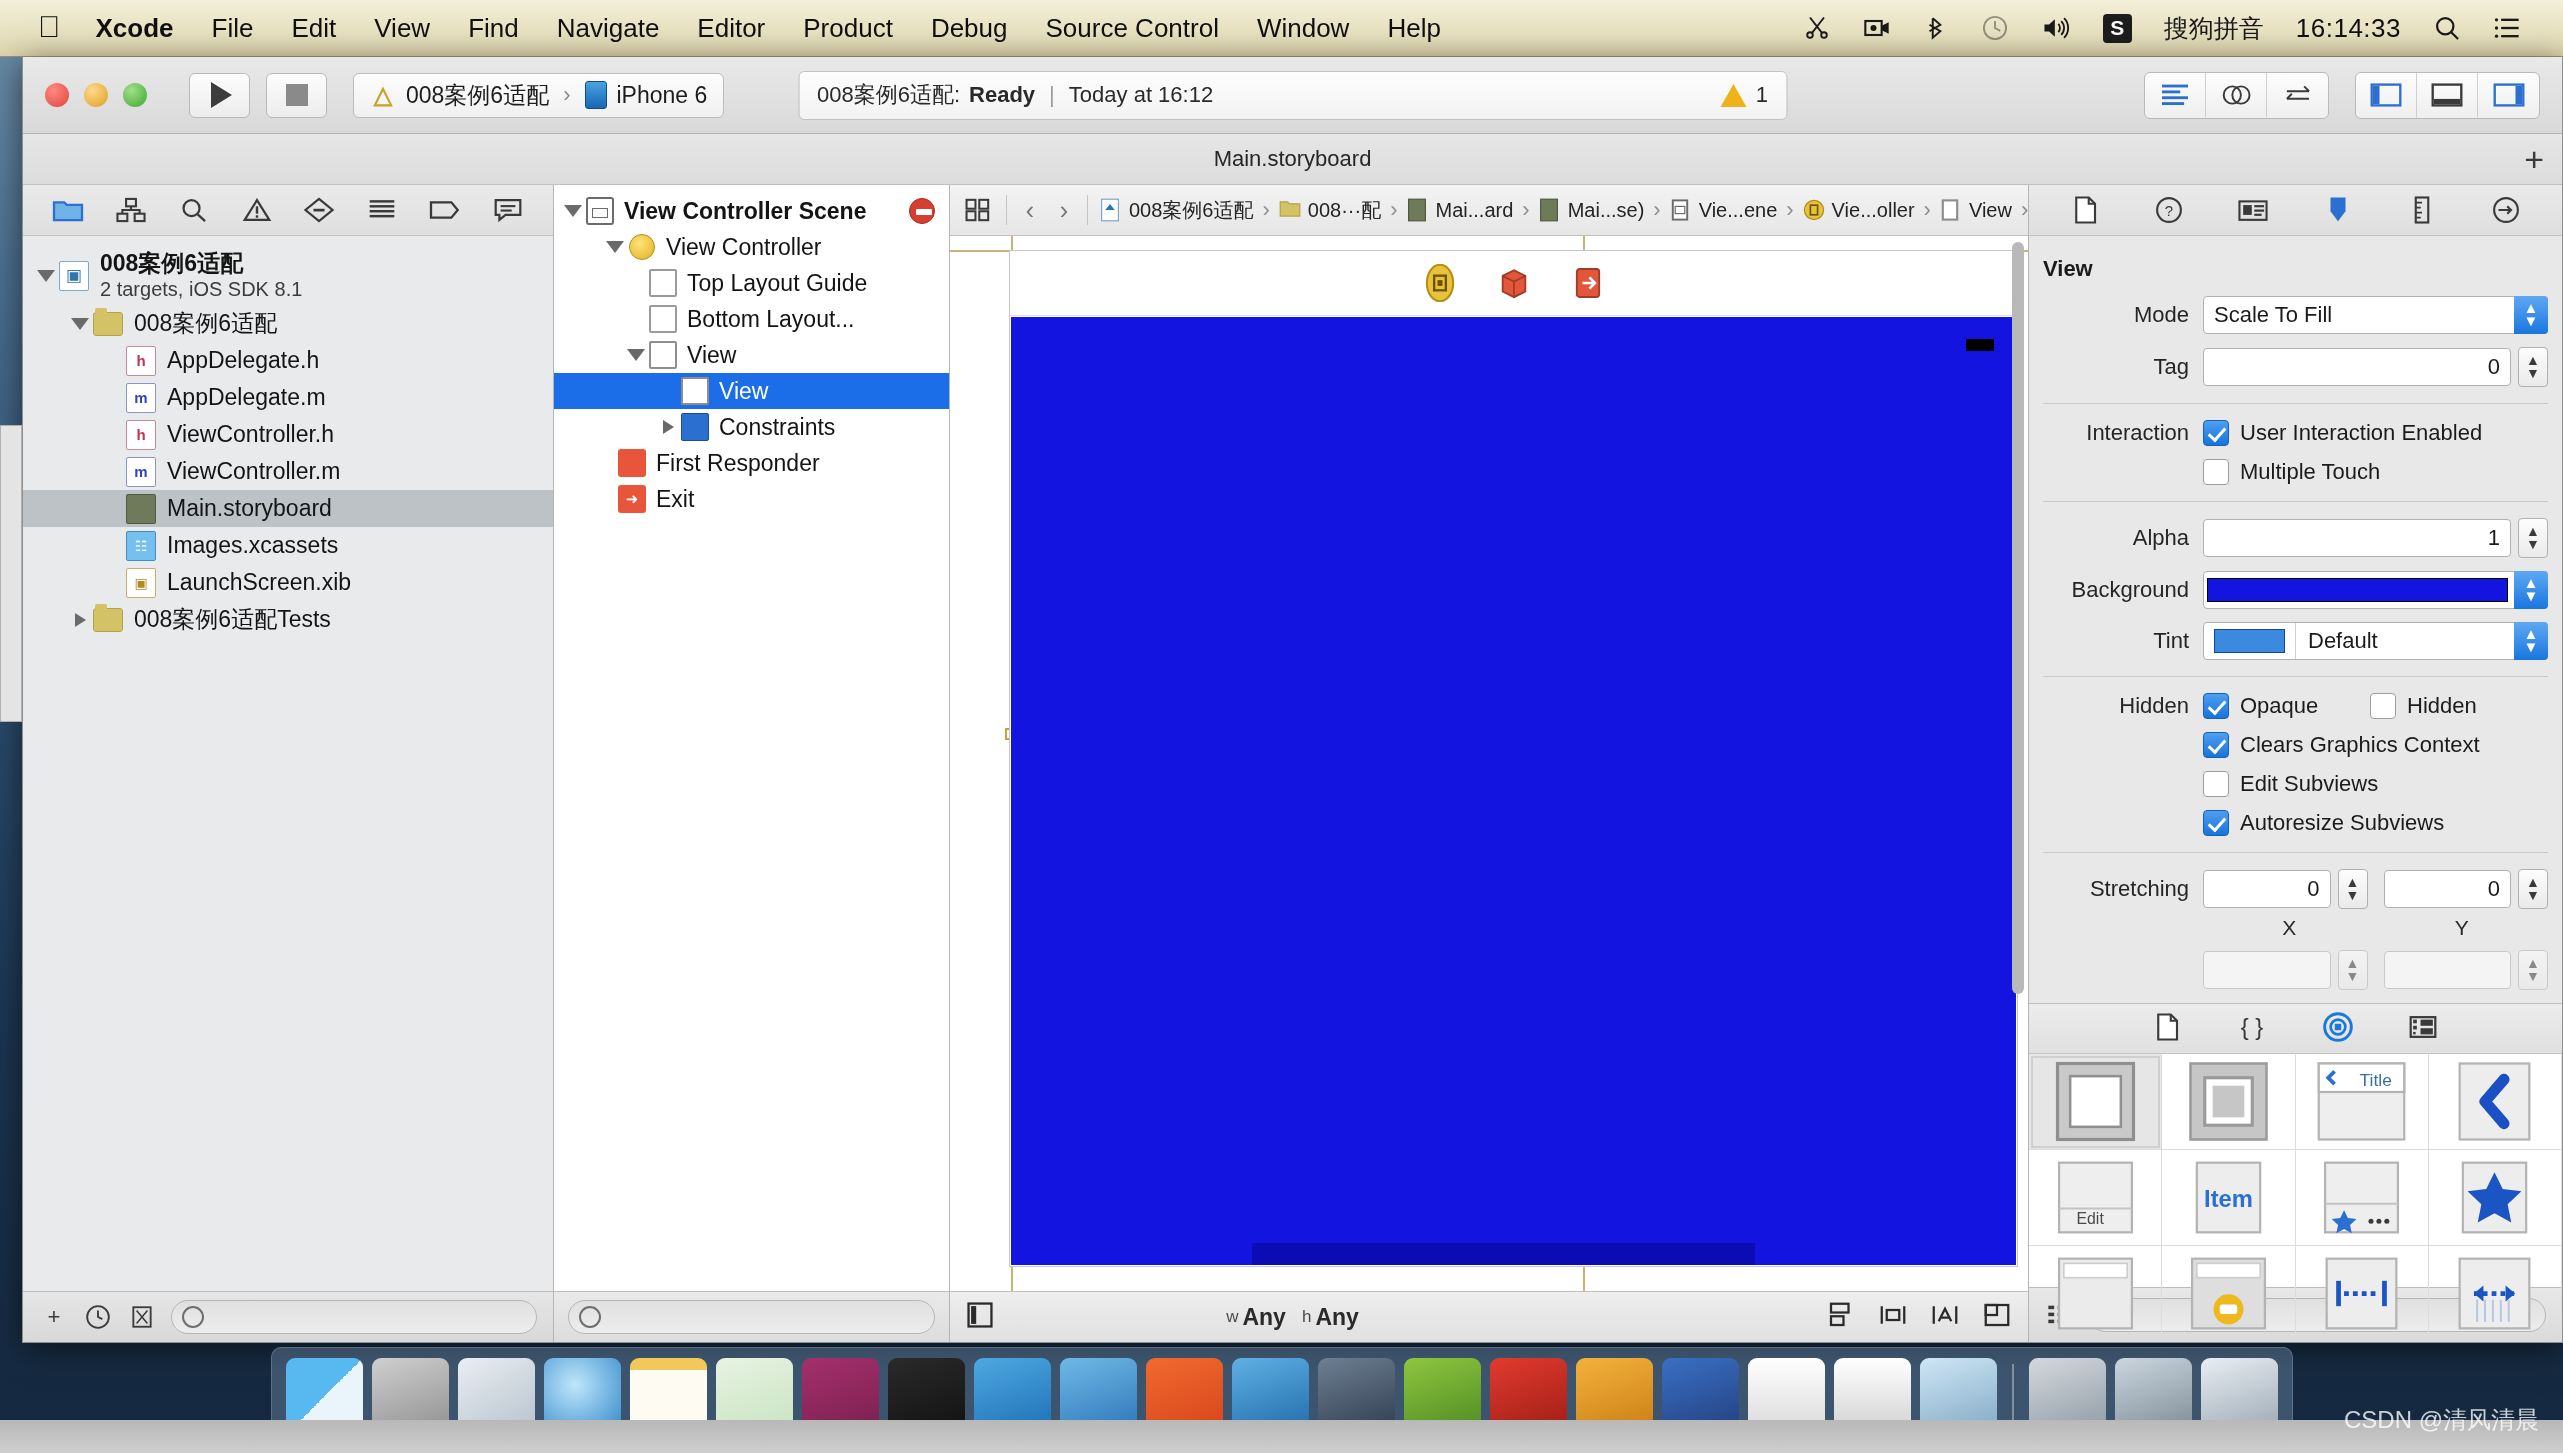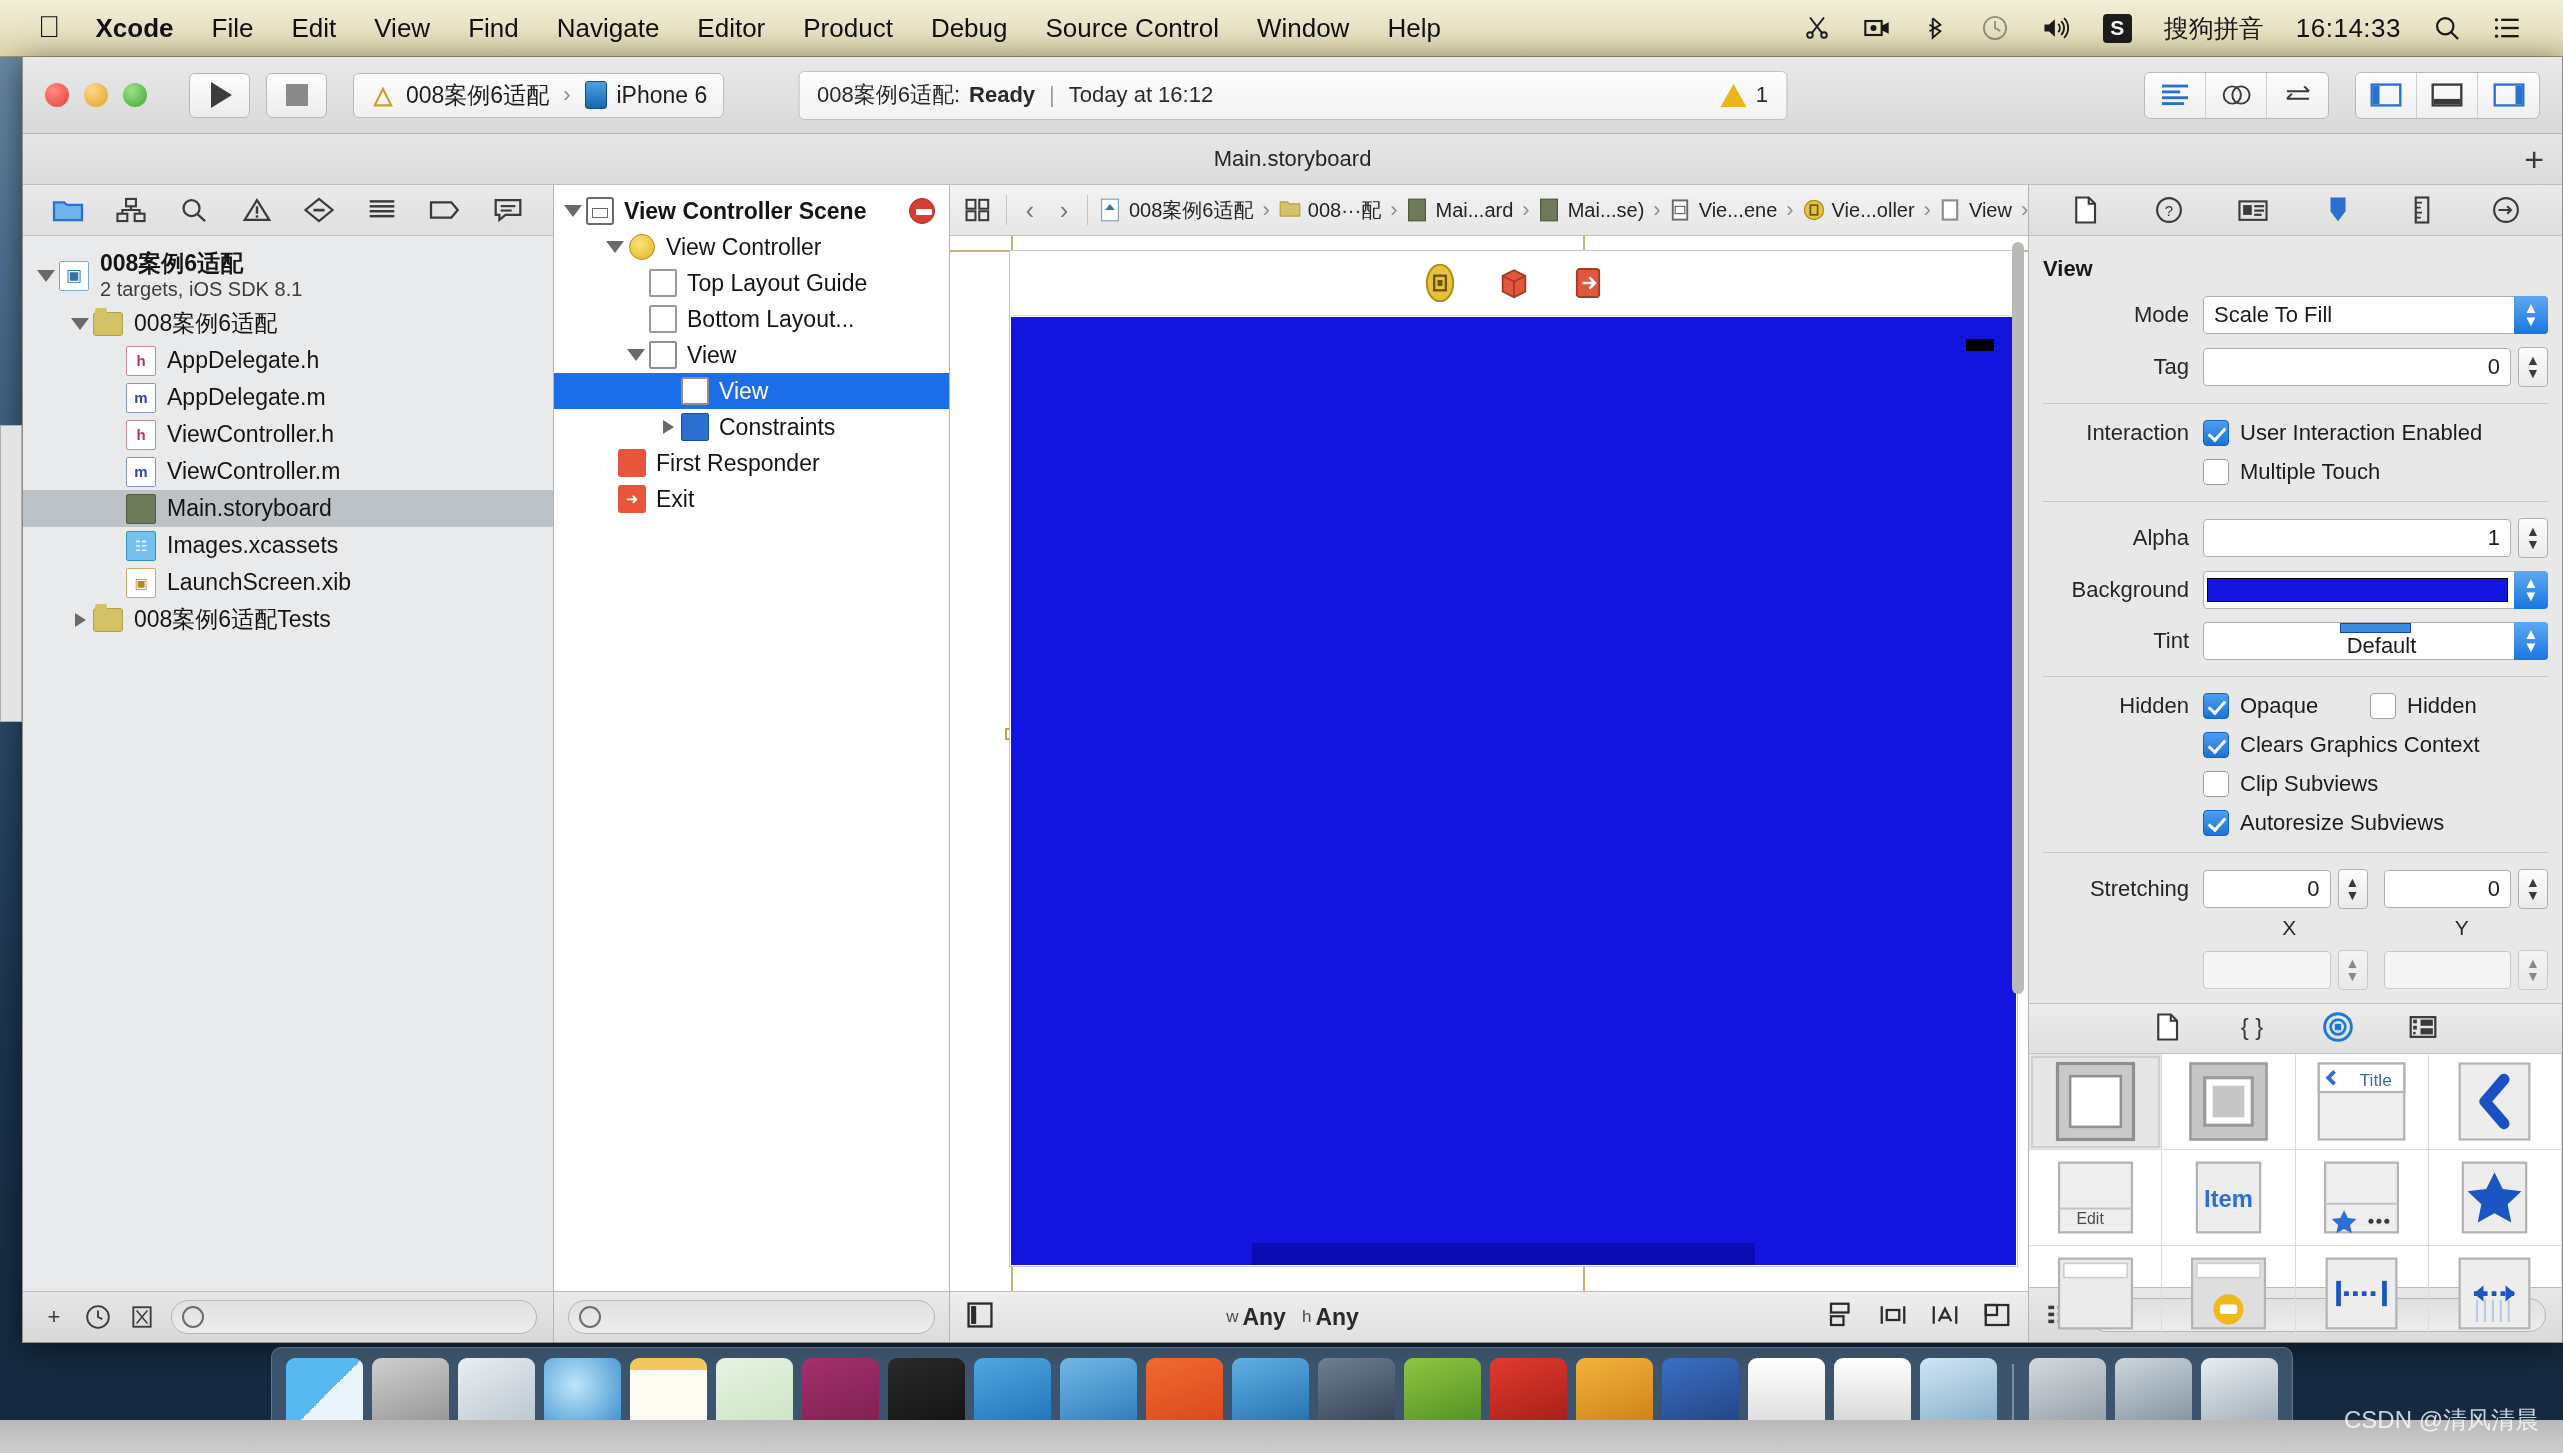--- a/index.html
+++ b/index.html
@@ -947,21 +947,21 @@
           <div class="row">
             <div class="rlabel">Background</div>
             <div class="pop" style="padding:3px;">
               <span class="bar" id="bgBar" style="flex: 1 1 0%; height: 24px; border: 1px solid rgb(0, 0, 0); margin-right: 36px; background: rgb(20, 20, 224);"></span>
               <span class="arrows">▲<br>▼</span>
             </div>
           </div>
 
           <div class="row">
             <div class="rlabel">Tint</div>
-            <div class="pop" style="padding:0;flex-direction:column;">
+            <div class="pop" style="padding:0;">
               <span class="sw" id="tintSw" style="width: 71px; height: 24px; border: 1px solid rgb(18, 72, 156); margin: 0px 10px; background: rgb(59, 138, 224);"></span>
               <span style="width:1px;align-self:stretch;background:#cfcfcf;"></span>
               <span style="padding-left:12px;">Default</span>
               <span class="arrows">▲<br>▼</span>
             </div>
           </div>
 
           <div class="sep-line"></div>
 
           <div class="row">
@@ -979,21 +979,21 @@
             <div class="rlabel"></div>
             <div class="cbrow">
               <span class="chk on"></span>
               <span>Clears Graphics Context</span>
             </div>
           </div>
           <div class="row">
             <div class="rlabel"></div>
             <div class="cbrow">
               <span class="chk"></span>
-              <span>Clip Subviews</span>
+              <span>Edit Subviews</span>
             </div>
           </div>
           <div class="row">
             <div class="rlabel"></div>
             <div class="cbrow">
               <span class="chk on"></span>
               <span>Autoresize Subviews</span>
             </div>
           </div>
 

